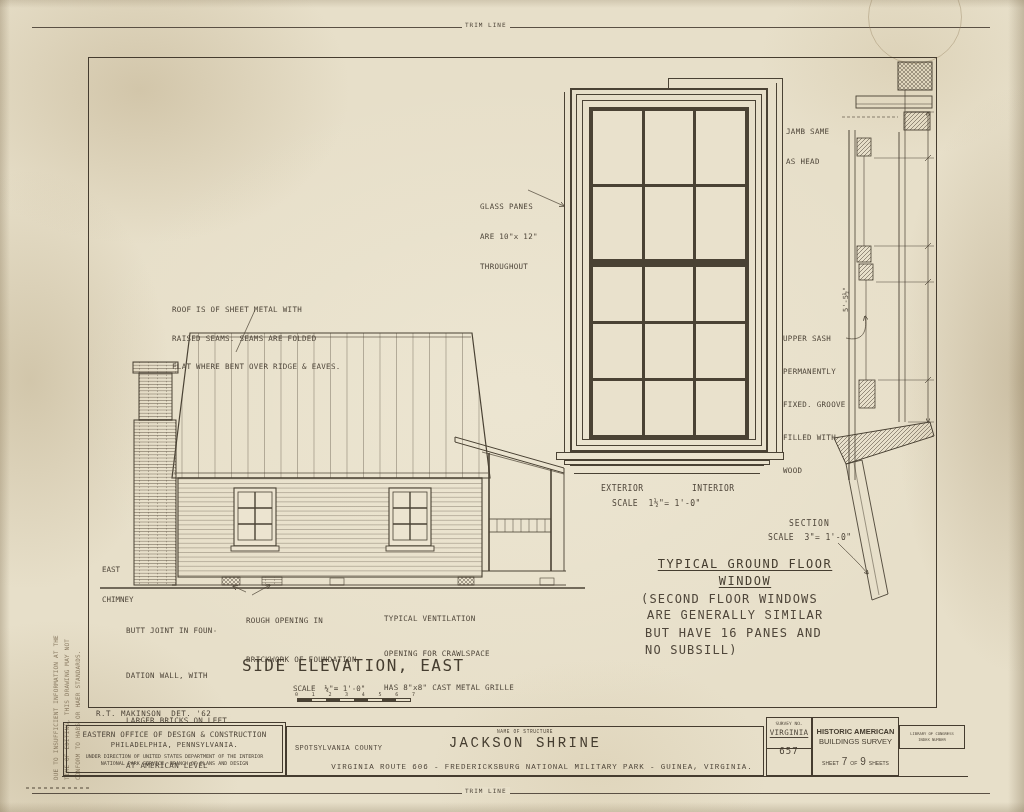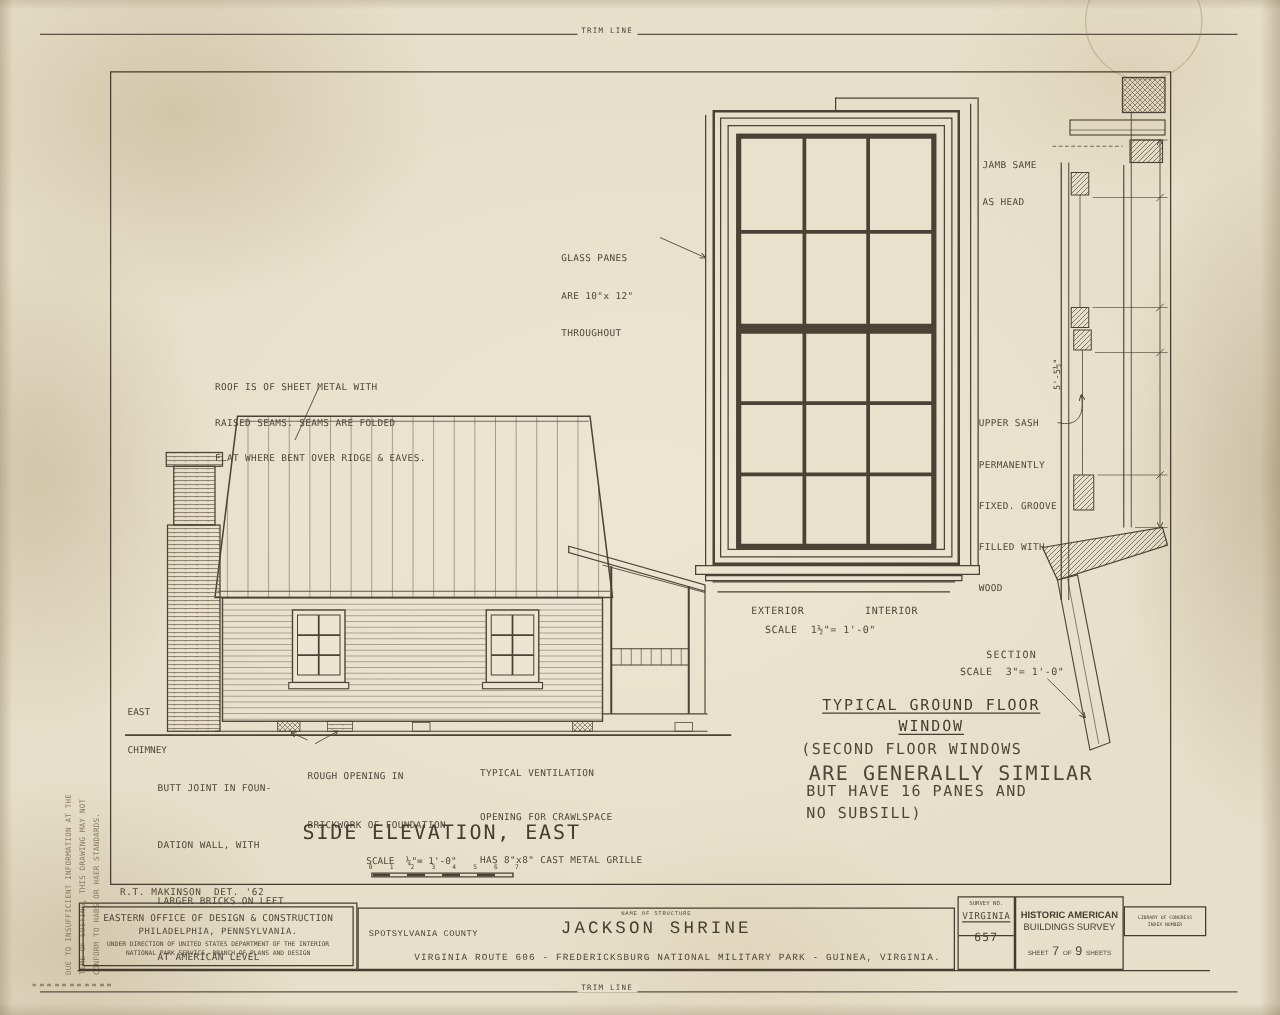--- a/index.html
+++ b/index.html
@@ -201,33 +201,33 @@
   <div class="abs" style="left:8px;top:386px;width:206px;height:5px;border:1px solid #4a4234;"></div>
   <div class="abs" style="left:14px;top:391px;width:194px;border-top:1px solid #4a4234;"></div>
   <div class="abs" style="left:18px;top:399px;width:186px;border-top:1px solid #4a4234;"></div>
   <div class="abs" style="left:112px;top:4px;width:114px;border-top:1.5px solid #4a4234;"></div>
   <div class="abs" style="left:112px;top:4px;height:10px;border-left:1.5px solid #4a4234;"></div>
   <div class="abs" style="left:226px;top:4px;height:374px;border-left:1.5px solid #4a4234;"></div>
   <div class="abs" style="left:220px;top:9px;height:369px;border-left:1px solid #4a4234;"></div>
   <div class="abs" style="left:8px;top:18px;height:360px;border-left:1px solid #4a4234;"></div>
 </div>
 
-<div class="t" style="left:449px;top:182px;font-size:7.5px;line-height:10px;letter-spacing:.3px;">
+<div class="t" style="left:480px;top:182px;font-size:7.5px;line-height:10px;letter-spacing:.3px;">
   <div>GLASS PANES</div>
   <div>ARE 10"x 12"</div>
   <div>THROUGHOUT</div>
 </div>
 <div class="t" style="left:601px;top:484px;font-size:8px;letter-spacing:.5px;">EXTERIOR</div>
 <div class="t" style="left:692px;top:484px;font-size:8px;letter-spacing:.5px;">INTERIOR</div>
 <div class="t" style="left:612px;top:499px;font-size:8px;letter-spacing:.4px;">SCALE  1½"= 1'-0"</div>
 
 <div class="t u" style="left:645px;top:557px;width:200px;text-align:center;font-size:12px;letter-spacing:1.5px;color:#453d30;">TYPICAL GROUND FLOOR</div>
 <div class="t u" style="left:645px;top:574px;width:200px;text-align:center;font-size:12px;letter-spacing:1.5px;color:#453d30;">WINDOW</div>
 <div class="t" style="left:641px;top:592px;font-size:12px;letter-spacing:1.2px;">(SECOND FLOOR WINDOWS</div>
-<div class="t" style="left:647px;top:609px;font-size:16px;letter-spacing:1.2px;">ARE GENERALLY SIMILAR</div>
+<div class="t" style="left:647px;top:609px;font-size:12px;letter-spacing:1.2px;font-family:Liberation Mono, monospace;">ARE GENERALLY SIMILAR</div>
 <div class="t" style="left:645px;top:626px;font-size:12px;letter-spacing:1.2px;">BUT HAVE 16 PANES AND</div>
 <div class="t" style="left:645px;top:643px;font-size:12px;letter-spacing:1.2px;">NO SUBSILL)</div>
 
 <svg style="left:798px;top:55px;" width="172" height="560" viewBox="798 55 172 560" fill="none" stroke="#4a4234">
   <g>
     <rect x="898" y="62" width="34" height="28" fill="url(#xh)" stroke-width="1"></rect>
     <rect x="856" y="96" width="76" height="12" stroke-width="0.9"></rect>
     <line x1="856" y1="104" x2="932" y2="104" stroke-width="0.5"></line>
     <rect x="904" y="112" width="26" height="18" fill="url(#wood)" stroke-width="0.9"></rect>
     <line x1="842" y1="117" x2="898" y2="117" stroke-width="0.6" stroke-dasharray="3 2"></line>

